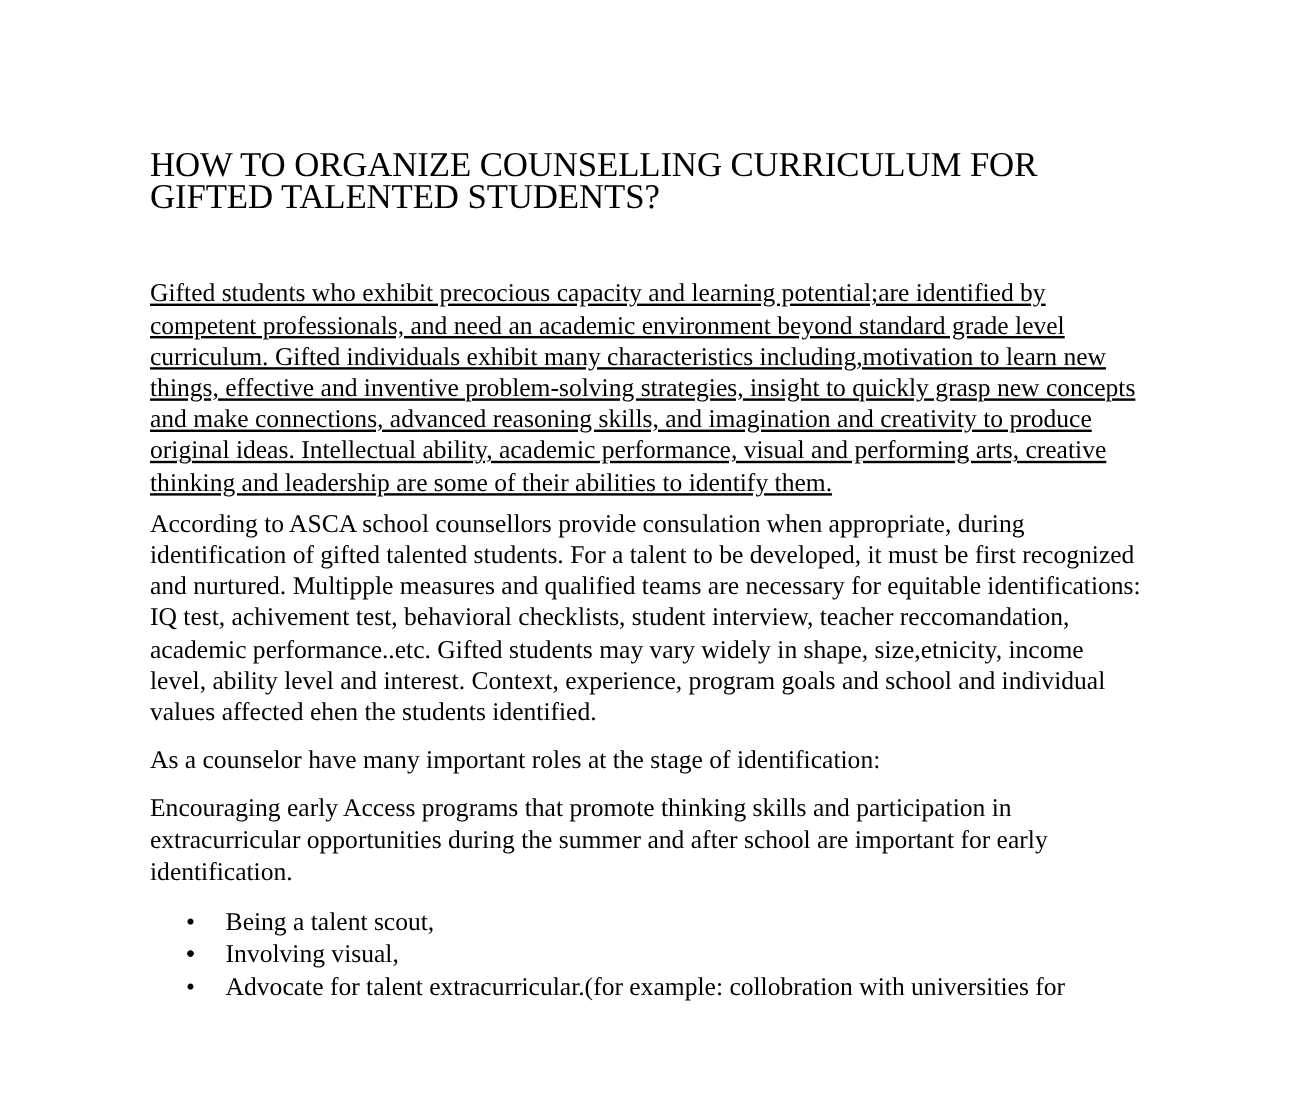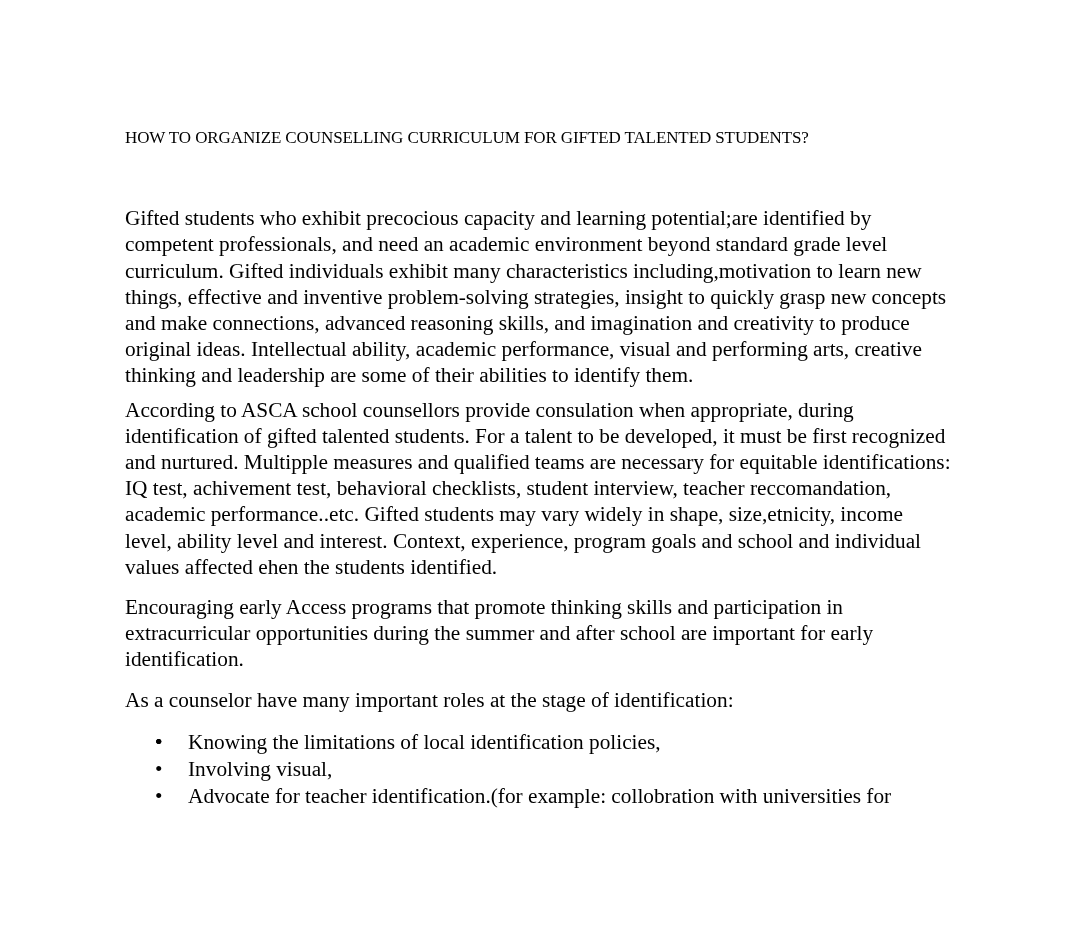--- a/index.html
+++ b/index.html
@@ -15,32 +15,32 @@
       font-family: "Liberation Serif", "DejaVu Serif", serif;
       color: #000000;
     }
     .page {
       position: absolute;
       left: 125px;
       top: 125px;
       width: 830px;
     }
     .title {
-      font-size: 17px;
+      font-size: 29px;
       line-height: 26.2px;
       margin: 0;
       font-weight: normal;
       letter-spacing: -0.1px;
     }
     .para {
       font-size: 21.3px;
       line-height: 26.2px;
       margin: 0;
     }
-    .p1 { margin-top: 54px; }
+    .p1 { margin-top: 54px; text-decoration: underline; }
     .p2 { margin-top: 8px; }
     .p3 { margin-top: 14px; }
     .p4 { margin-top: 14px; }
     .bullets {
       list-style: none;
       margin: 16px 0 0 0;
       padding: 0;
       font-size: 21.3px;
       line-height: 27px;
     }
@@ -57,36 +57,36 @@
     }
   </style>
 </head>
 <body>
 
 <div class="page">
   <h1 class="title">HOW TO ORGANIZE COUNSELLING CURRICULUM FOR GIFTED TALENTED STUDENTS?</h1>
 
   <p class="para p1">Gifted students who exhibit precocious capacity and learning potential;are identified by competent professionals, and need an academic environment beyond standard grade level curriculum. Gifted individuals exhibit many characteristics including,motivation to learn new things, effective and inventive problem-solving strategies, insight to quickly grasp new concepts and make connections, advanced reasoning skills, and imagination and creativity to produce original ideas. Intellectual ability, academic performance, visual and performing arts, creative thinking and leadership are some of their abilities to identify them.</p>
   <p class="para p2">According to ASCA school counsellors provide consulation when appropriate, during identification of gifted talented students. For a talent to be developed, it must be first recognized and nurtured. Multipple measures and qualified teams are necessary for equitable identifications: IQ test, achivement test, behavioral checklists, student interview, teacher reccomandation, academic performance..etc. Gifted students may vary widely in shape, size,etnicity, income level, ability level and interest. Context, experience, program goals and school and individual values affected ehen the students identified.</p>
+  <p class="para p4">As a counselor have many important roles at the stage of identification:</p>
   <p class="para p3">Encouraging early Access programs that promote thinking skills and participation in extracurricular opportunities during the summer and after school are important for early identification.</p>
-  <p class="para p4">As a counselor have many important roles at the stage of identification:</p>
 
   <ul class="bullets">
+    <li>
+      <span class="bullet-dot">•</span>
+      <span>Being a talent scout,</span>
+    </li>
     <li>
       <span class="bullet-dot">•</span>
     </li>
     <li>
       <span class="bullet-dot">•</span>
     </li>
     <li>
       <span class="bullet-dot">•</span>
-      <span>Knowing the limitations of local identification policies,</span>
-    </li>
-    <li>
-      <span class="bullet-dot">•</span>
       <span>Involving visual,</span>
     </li>
     <li>
       <span class="bullet-dot">•</span>
-      <span>Advocate for teacher identification.(for example: collobration with universities for</span>
+      <span>Advocate for talent extracurricular.(for example: collobration with universities for</span>
     </li>
   </ul>
 </div>
 
 </body></html>

